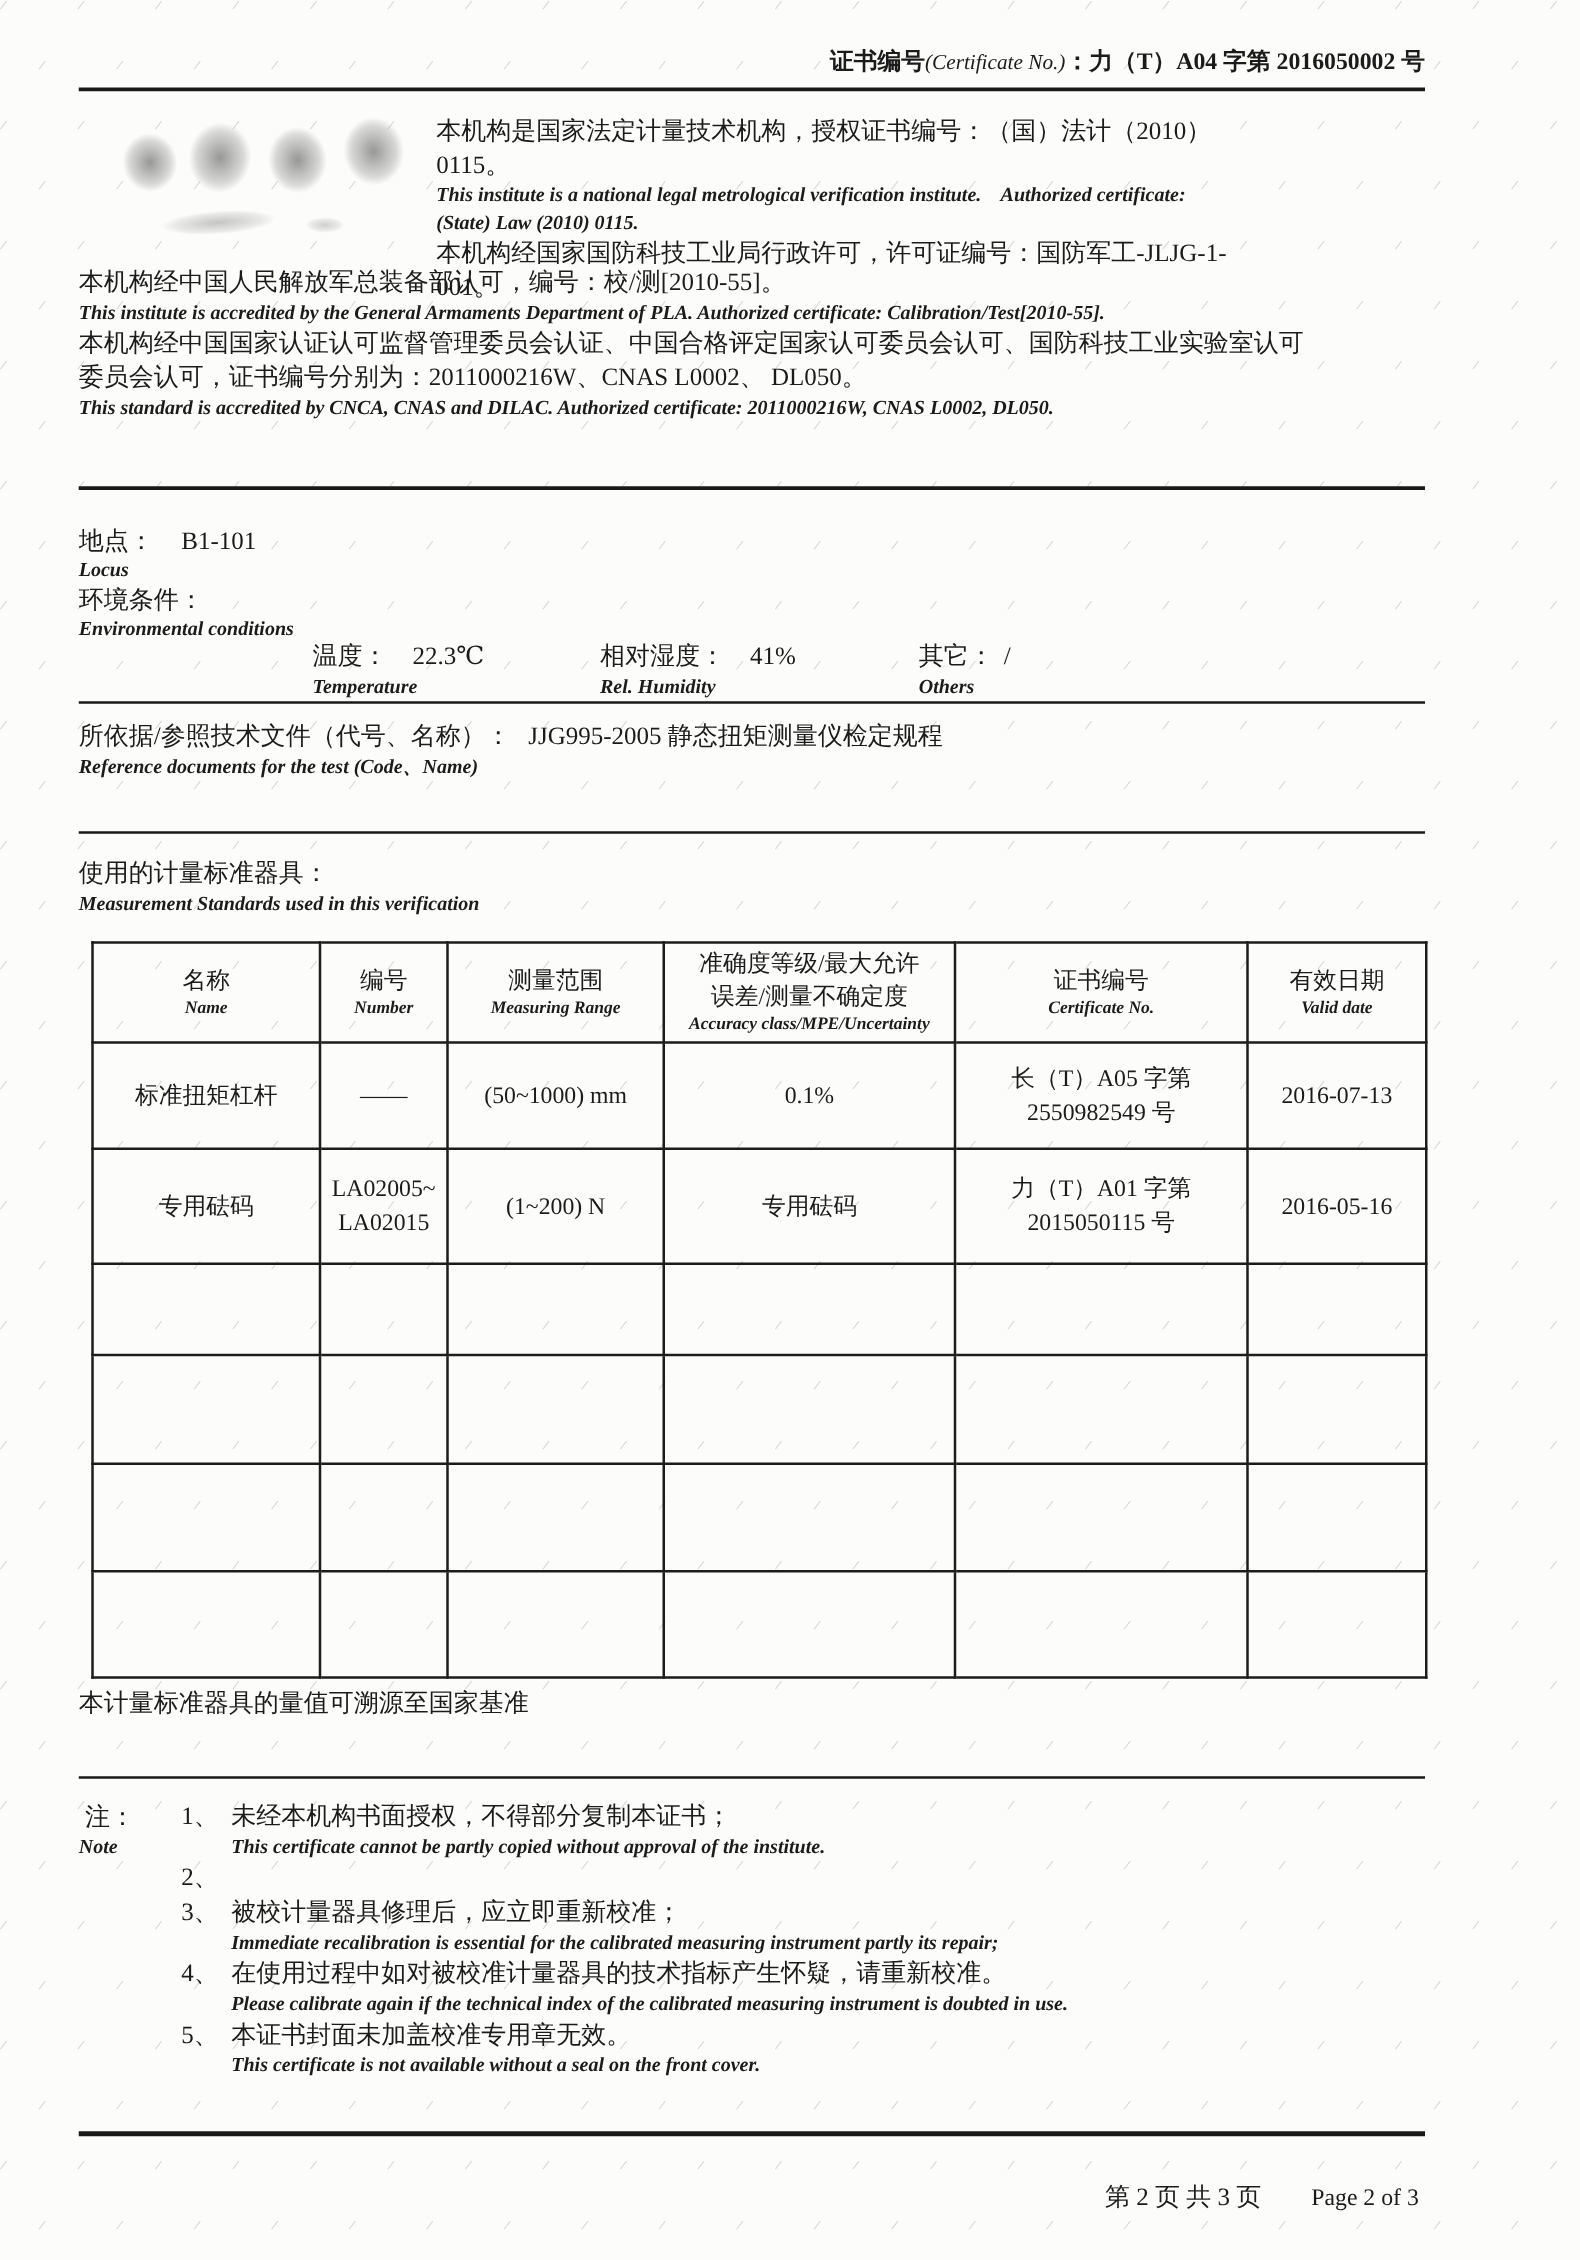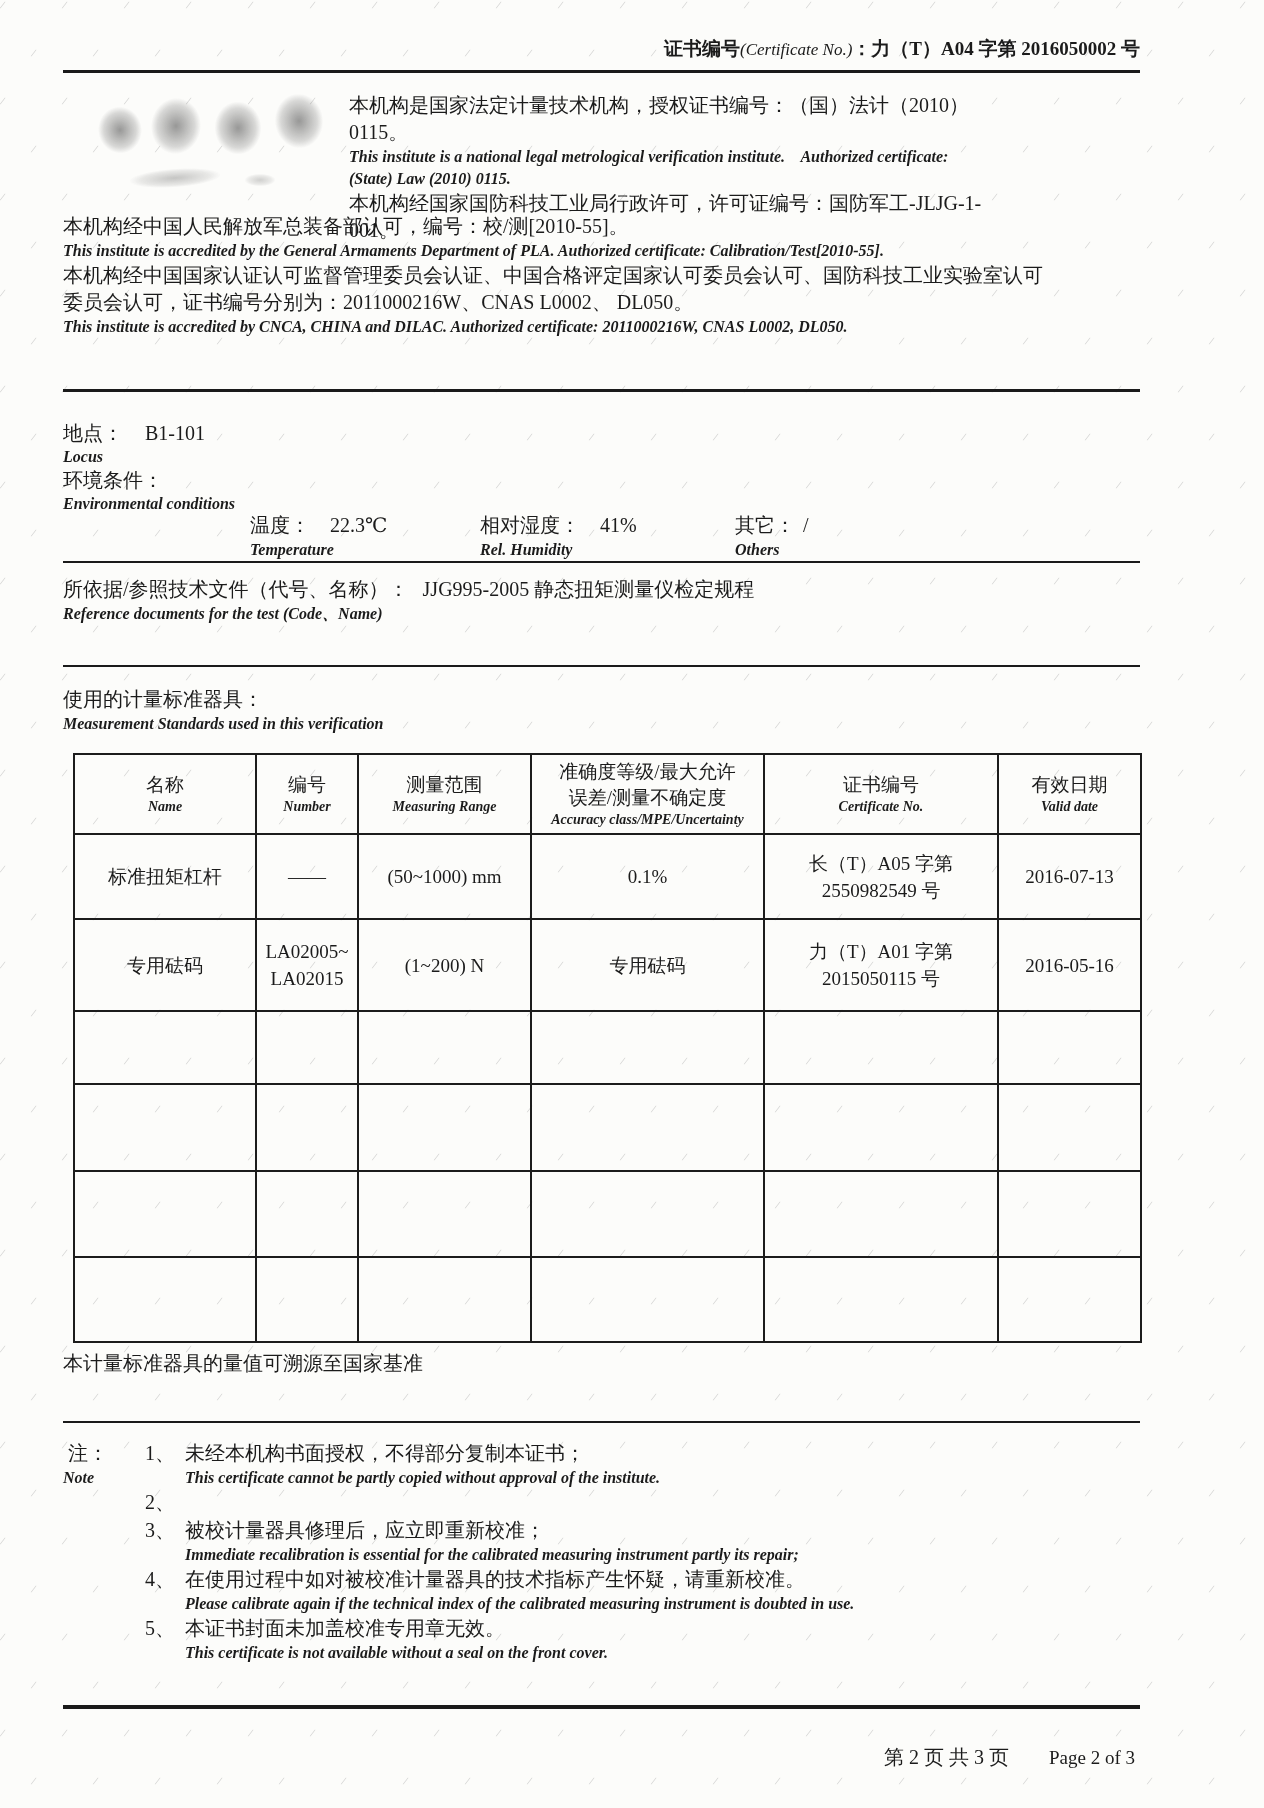--- a/index.html
+++ b/index.html
@@ -886,21 +886,21 @@
     <div class="en">This institute is a national legal metrological verification institute.    Authorized certificate:
 (State) Law (2010) 0115.</div>
     <div class="zh">本机构经国家国防科技工业局行政许可，许可证编号：国防军工-JLJG-1-001。</div>
   </div>
 
   <div class="full-block">
     <div class="zh">本机构经中国人民解放军总装备部认可，编号：校/测[2010-55]。</div>
     <div class="en">This institute is accredited by the General Armaments Department of PLA. Authorized certificate: Calibration/Test[2010-55].</div>
     <div class="zh">本机构经中国国家认证认可监督管理委员会认证、中国合格评定国家认可委员会认可、国防科技工业实验室认可
 委员会认可，证书编号分别为：2011000216W、CNAS L0002、 DL050。</div>
-    <div class="en">This institute is accredited by CNCA, CHINA and DILAC. Authorized certificate: 2011000216W, CNAS L0002, DL050.</div>
+    <div class="en">This standard is accredited by CNCA, CNAS and DILAC. Authorized certificate: 2011000216W, CNAS L0002, DL050.</div>
   </div>
 
   <div class="rule" style="top:389px;height:3px;"></div>
 
   <div class="loc-block">
     <div class="zh"><span>地点：</span><span class="inline-val">B1-101</span></div>
     <div class="en" style="line-height:20px;">Locus</div>
     <div class="zh">环境条件：</div>
     <div class="en" style="line-height:20px;">Environmental conditions</div>
   </div>

